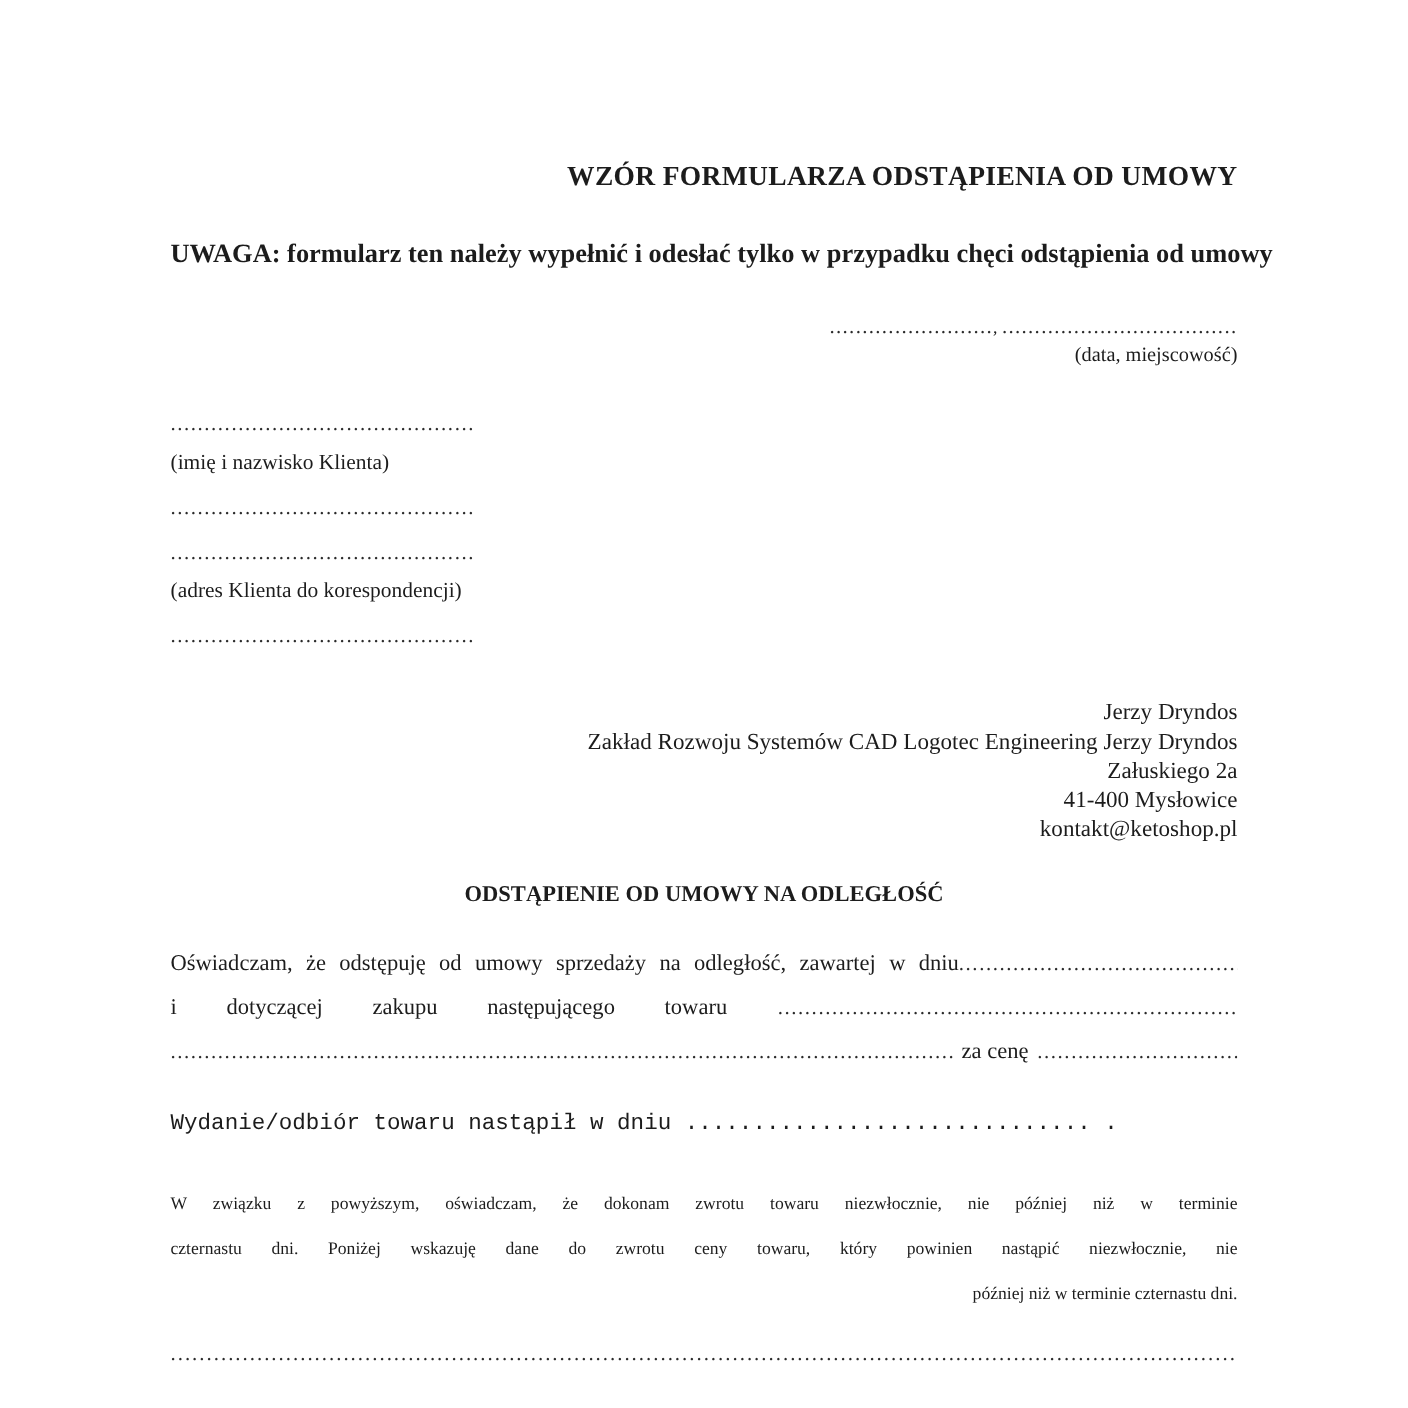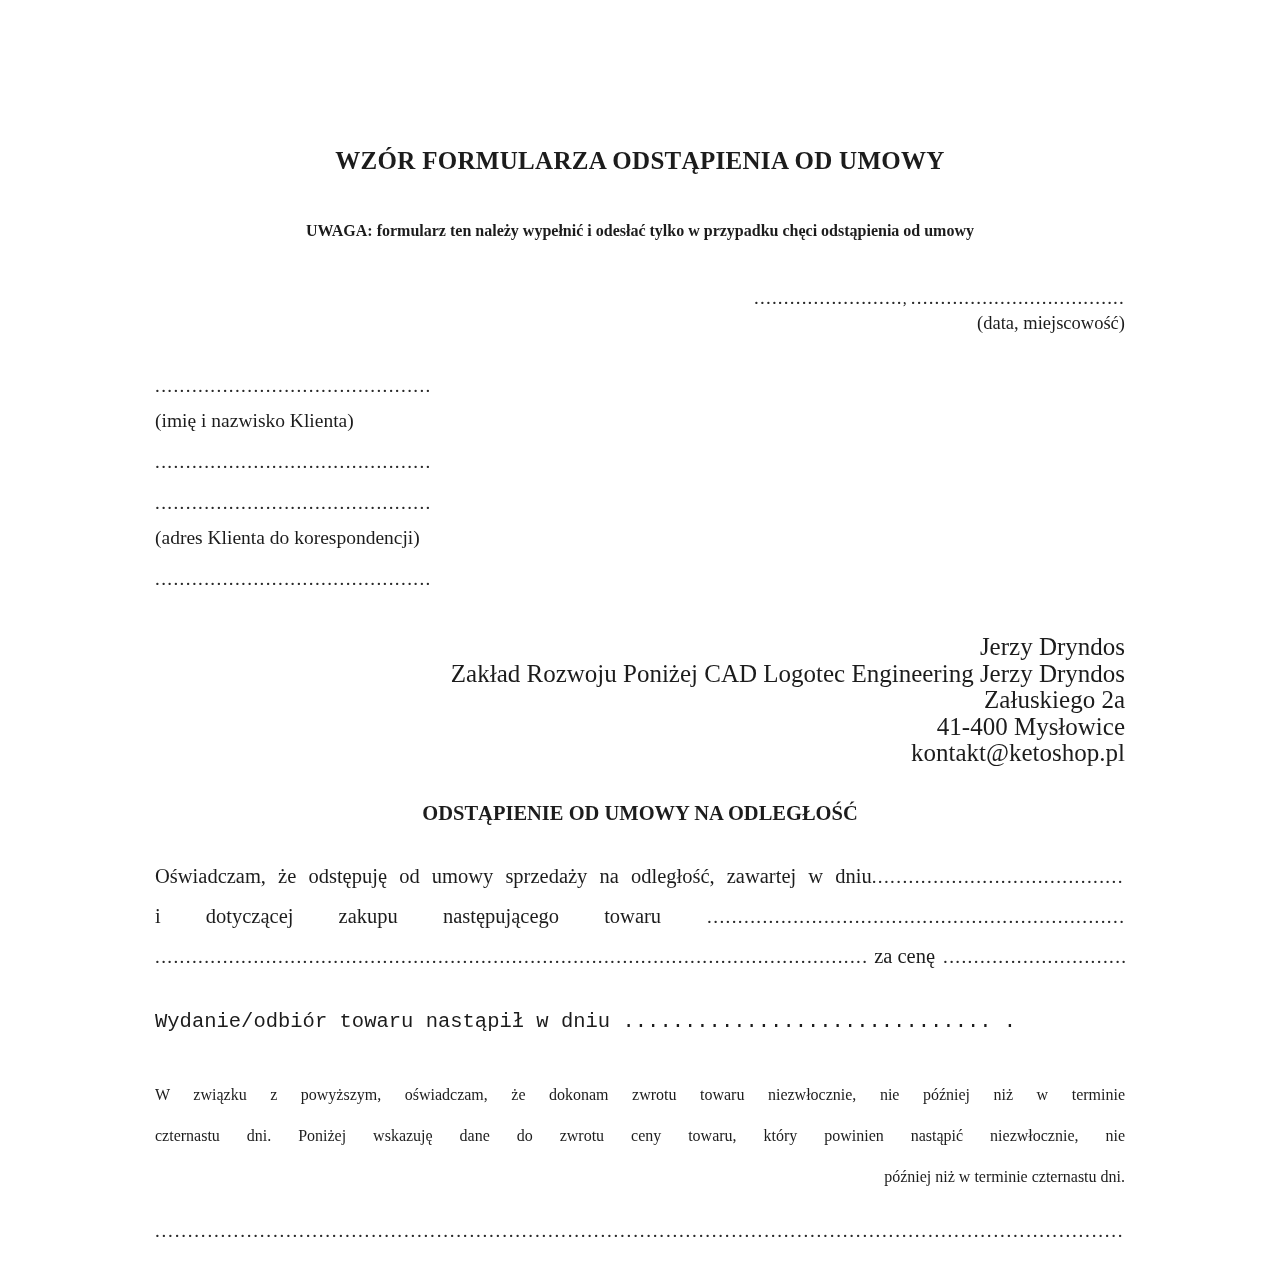--- a/index.html
+++ b/index.html
@@ -10,30 +10,30 @@
     overflow: hidden;
     font-family: "Liberation Serif", serif;
     color: #1c1c1c;
   }
   .page {
     width: 970px;
     margin: 0 0 0 155px;
     padding-top: 146px;
   }
   .doc-title {
-    text-align: center;
+    text-align: right;
     font-size: 25px;
     font-weight: bold;
     letter-spacing: 0.3px;
     line-height: 30px;
   }
   .doc-notice {
     margin-top: 42px;
     text-align: center;
-    font-size: 16px;
+    font-size: 24px;
     font-weight: bold;
     line-height: 26px;
     white-space: nowrap;
   }
   .date-block {
     margin-top: 42px;
     text-align: right;
     line-height: 24px;
   }
   .dots-inline {
@@ -59,21 +59,21 @@
   .field-caption {
     font-size: 19.5px;
     line-height: 26px;
   }
   .mt8  { margin-top: 7px; }
   .mt15 { margin-top: 15px; }
   .mt18 { margin-top: 17px; }
   .seller-block {
     margin-top: 40px;
     text-align: right;
-    font-size: 25px;
+    font-size: 21px;
     line-height: 26.5px;
   }
   .section-title {
     margin-top: 33px;
     text-align: center;
     font-size: 20.5px;
     font-weight: bold;
     line-height: 26px;
   }
   .declaration { margin-top: 30px; font-size: 20.5px; }
@@ -156,21 +156,21 @@
     <div class="dotline">................................................................................................................................................................................................................................................</div>
     <div class="field-caption mt8">(imię i nazwisko Klienta)</div>
     <div class="dotline mt18">................................................................................................................................................................................................................................................</div>
     <div class="dotline mt15">................................................................................................................................................................................................................................................</div>
     <div class="field-caption mt8">(adres Klienta do korespondencji)</div>
     <div class="dotline mt18">................................................................................................................................................................................................................................................</div>
   </div>
 
   <div class="seller-block">
     <div>Jerzy Dryndos</div>
-    <div>Zakład Rozwoju Poniżej CAD Logotec Engineering Jerzy Dryndos</div>
+    <div>Zakład Rozwoju Systemów CAD Logotec Engineering Jerzy Dryndos</div>
     <div>Załuskiego 2a</div>
     <div>41-400 Mysłowice</div>
     <div>kontakt@ketoshop.pl</div>
   </div>
 
   <div class="section-title">ODSTĄPIENIE OD UMOWY NA ODLEGŁOŚĆ</div>
 
   <div class="declaration">
     <div class="decl-line">
       <span class="decl-text ws7">Oświadczam, że odstępuję od umowy sprzedaży na odległość, zawartej w dniu</span>

